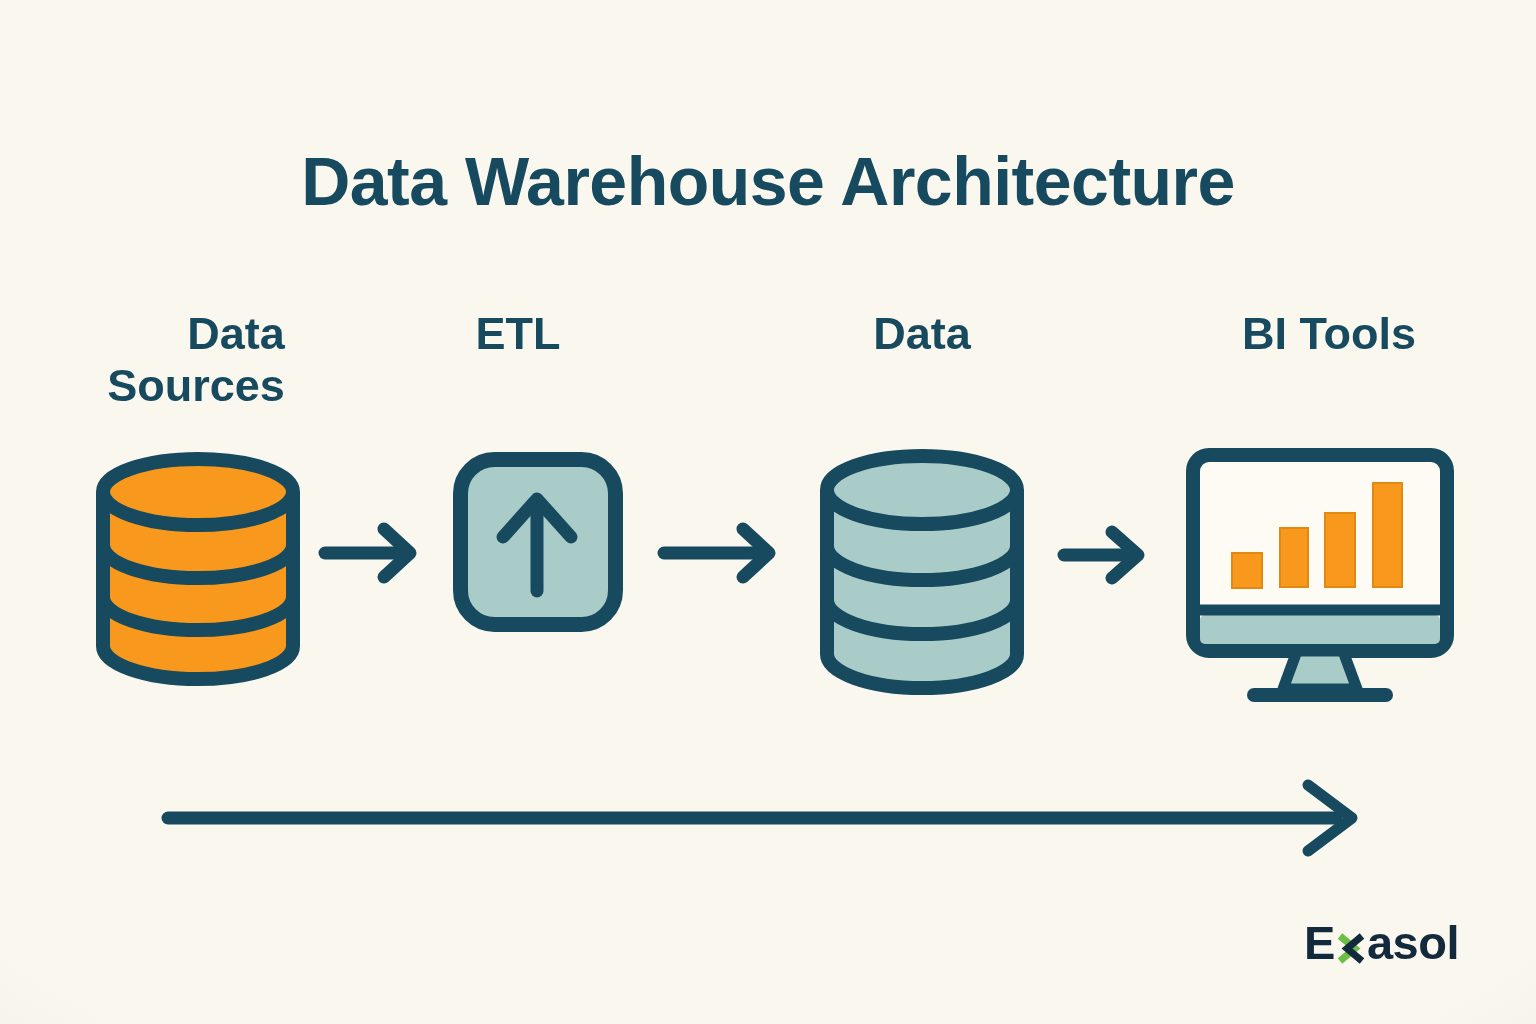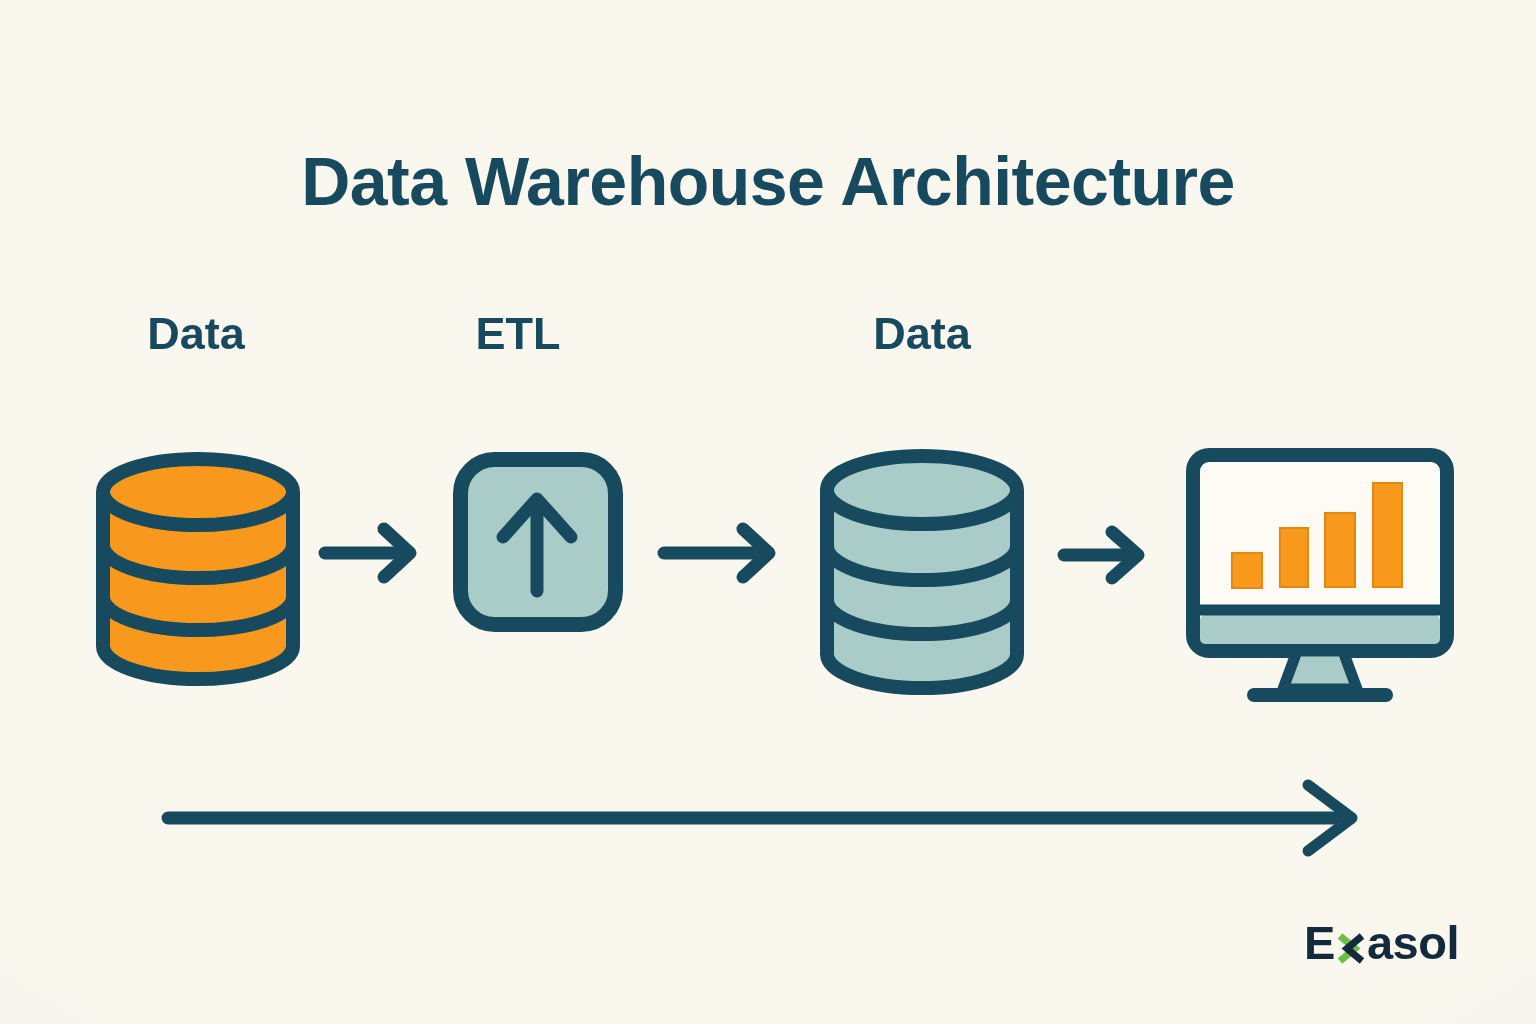--- a/index.html
+++ b/index.html
@@ -38,27 +38,32 @@
 </style>
 </head>
 <body>
 
 <div class="canvas">
 
   <h1 class="title">Data Warehouse Architecture</h1>
 
   <div class="stage-label" style="left:196px">
     <div>Data</div>
+    <div>Sources</div>
   </div>
   <div class="stage-label" style="left:518px">
     <div>ETL</div>
 
   </div>
   <div class="stage-label" style="left:922px">
     <div>Data</div>
+  </div>
+  <div class="stage-label" style="left:1329px">
+    <div>BI Tools</div>
+
   </div>
 
   <svg class="abs" style="left:88px;top:452px" width="220" height="235" viewBox="0 0 220 235">
     <path d="M15 40 V194 A95 33 0 0 0 205 194 V40" style="fill:var(--orange);stroke:var(--ink)" stroke-width="14" stroke-linejoin="round"></path>
     <path d="M15 93 A95 33 0 0 0 205 93" fill="none" style="stroke:var(--ink)" stroke-width="14"></path>
     <path d="M15 145 A95 33 0 0 0 205 145" fill="none" style="stroke:var(--ink)" stroke-width="14"></path>
     <ellipse cx="110" cy="40" rx="95" ry="33" style="fill:var(--orange);stroke:var(--ink)" stroke-width="14"></ellipse>
   </svg>
 
   <svg class="abs" style="left:318px;top:520px" width="104" height="66" viewBox="0 0 104 66">

